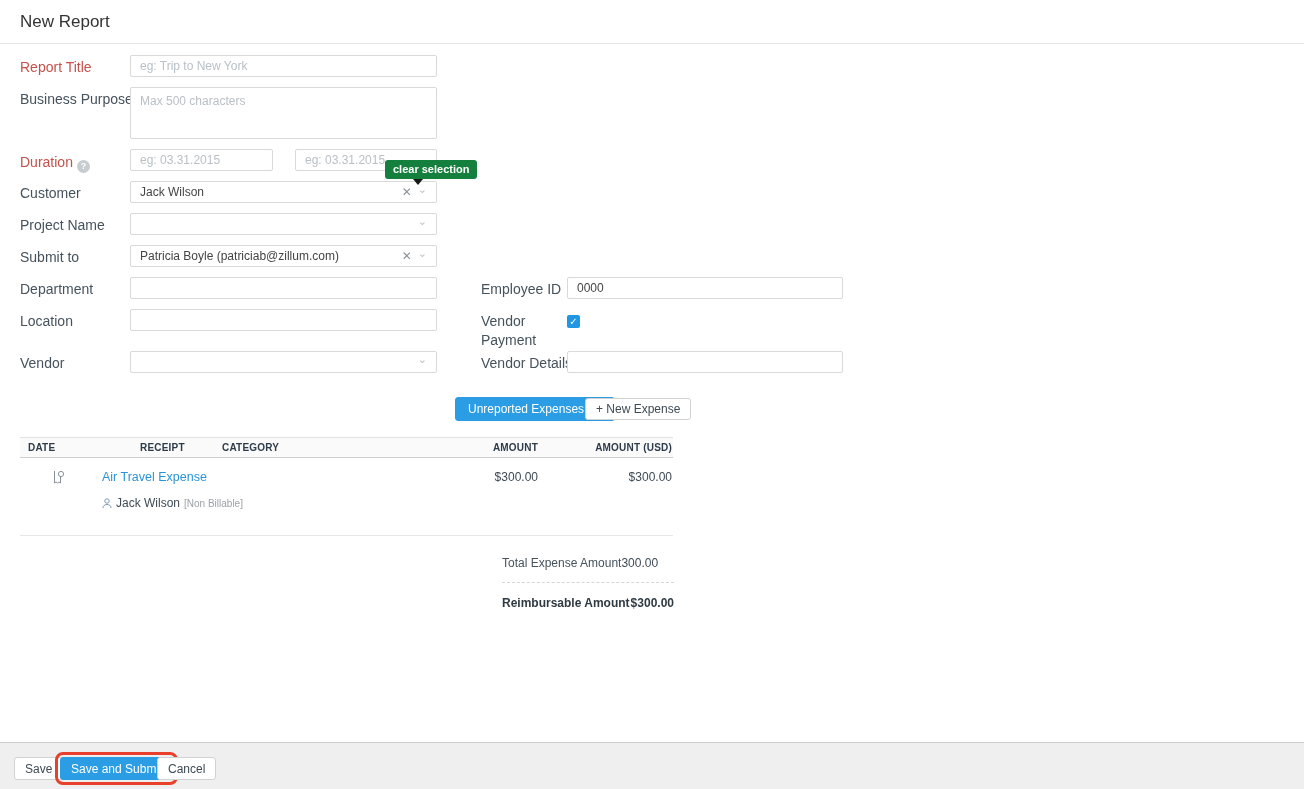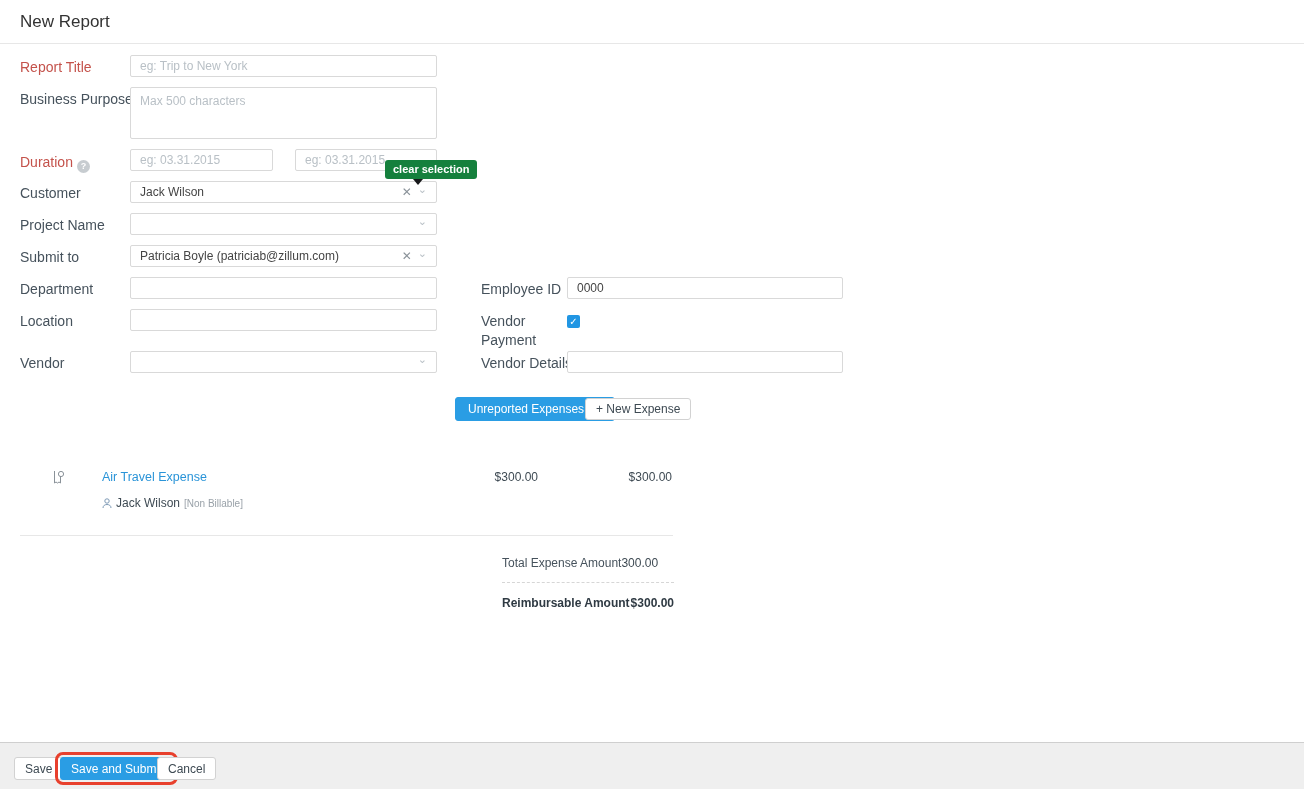--- a/index.html
+++ b/index.html
@@ -169,20 +169,27 @@
   <div class="abs checkbox" style="left:567px; top:315px;">✓</div>
 
   <div class="abs f-label" style="left:481px; top:356px;">Vendor Details</div>
   <div class="abs" style="left:567px; top:351px; width:276px; height:22px;">
     <input class="txt-input" type="text" value="" style="">
   </div>
 
   <button class="abs btn btn-primary" style="left:455px; top:397px; height:24px; padding:0 12px;">Unreported Expenses (1)</button>
   <button class="abs btn btn-plain" style="left:585px; top:398px; height:22px; padding:0 10px;">+ New Expense</button>
 
+  <div class="abs tbl-header" style="left:20px; top:437px; width:653px; height:21px;">
+    <div style="width:120px; padding-left:8px;">DATE</div>
+    <div style="width:72px;">RECEIPT</div>
+    <div style="flex:1; padding-left:10px;">CATEGORY</div>
+    <div style="width:100px; text-align:right;">AMOUNT</div>
+    <div style="width:135px; text-align:right; padding-right:1px;">AMOUNT (USD)</div>
+  </div>
 
   <div class="abs" style="left:20px; top:458px; width:653px;">
     <div style="display:flex; padding-top:12px;">
       <div style="width:72px; padding-left:32px;">
         <svg width="13" height="15" viewBox="0 0 13 15" fill="none" stroke="#8a9299" stroke-width="1">
           <path d="M2.5 1 L2.5 13 L4 12 L5.5 13 L7 12 L8.5 13 L8.5 6"></path>
           <circle cx="9" cy="4" r="2.6"></circle>
         </svg>
       </div>
       <div style="flex:1; padding-left:10px;">

